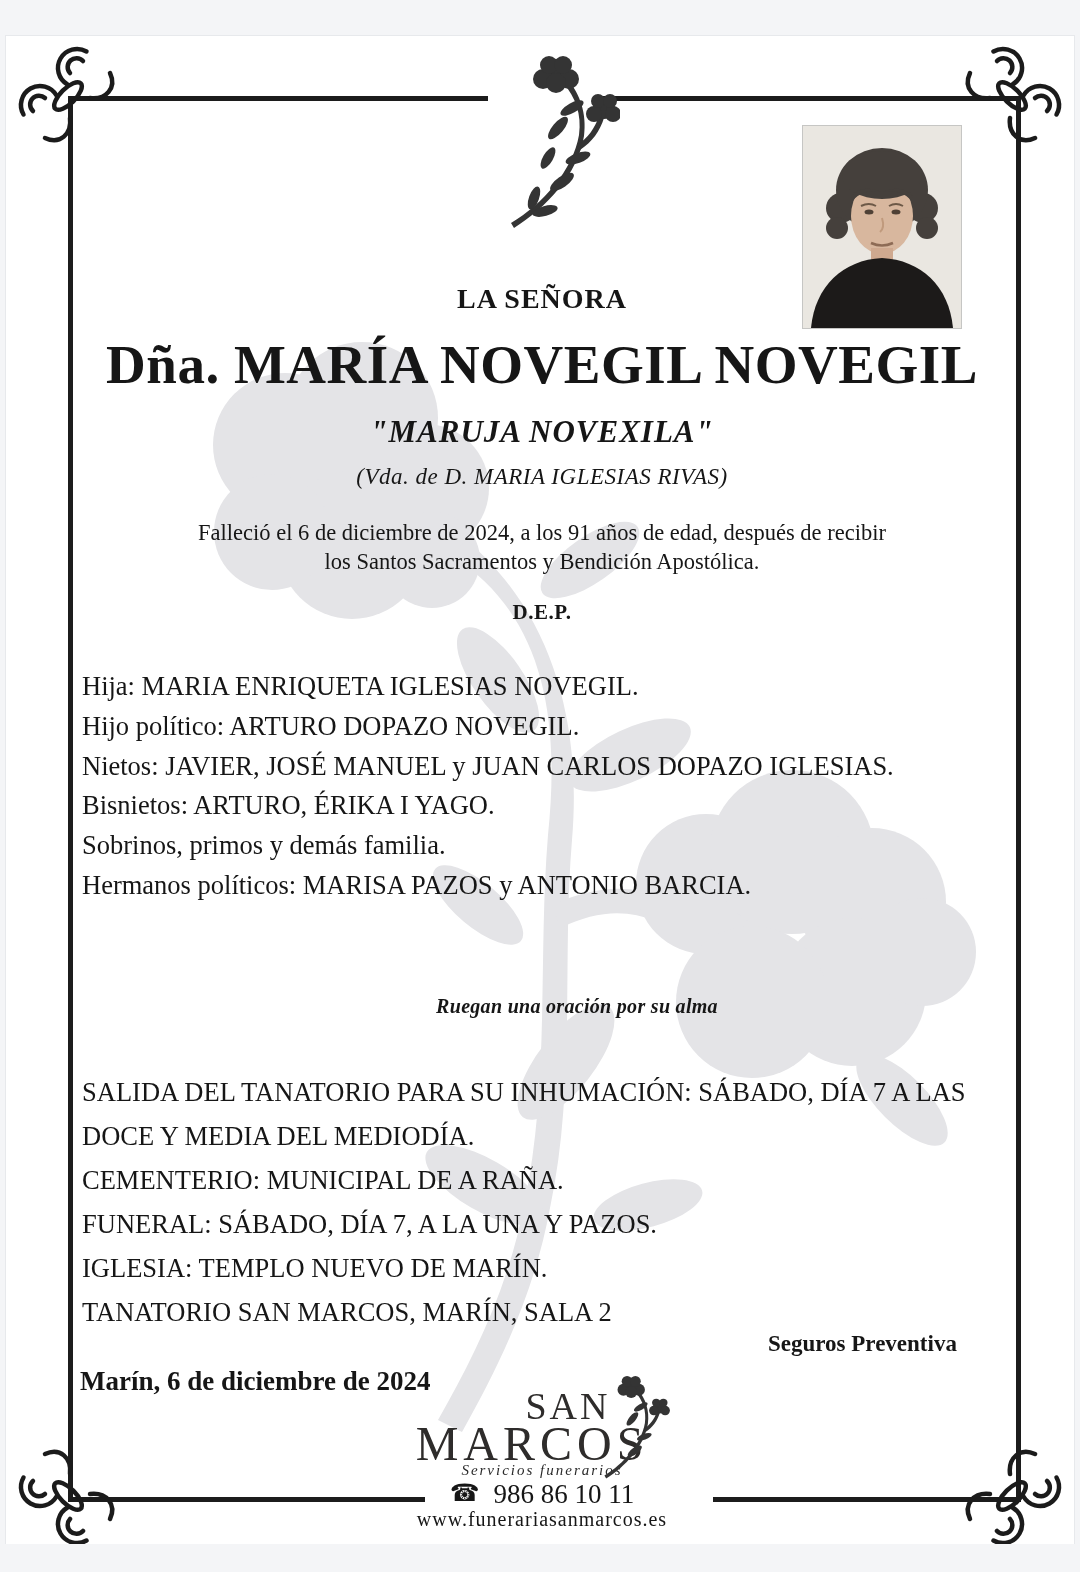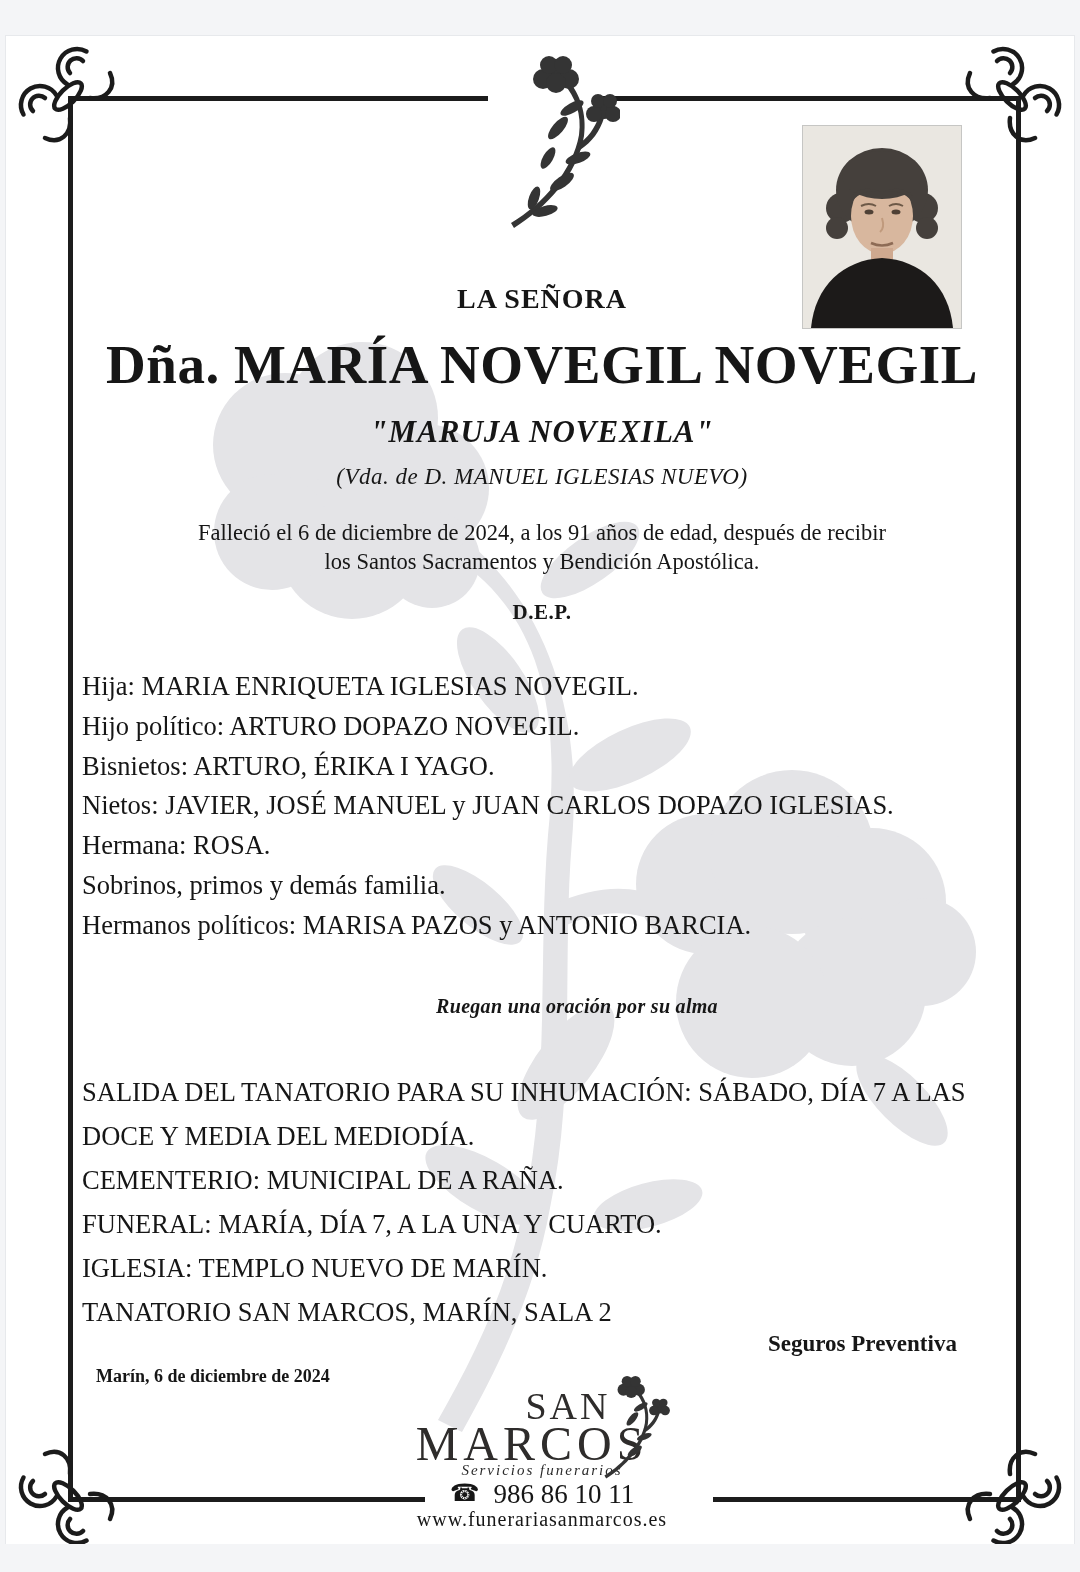--- a/index.html
+++ b/index.html
@@ -15,21 +15,21 @@
   .ctr{position:absolute;left:68px;width:948px;text-align:center;}
   .honorific{top:283px;font-size:28px;font-weight:bold;letter-spacing:1px;}
   .name{top:333px;font-size:55px;font-weight:bold;letter-spacing:.5px;}
   .alias{top:414px;font-size:31px;font-weight:bold;font-style:italic;letter-spacing:1px;}
   .widow{top:464px;font-size:23px;font-style:italic;letter-spacing:.5px;}
   .death{top:518px;font-size:22.5px;line-height:29px;}
   .rip{top:600px;font-size:21px;font-weight:bold;letter-spacing:.5px;}
   .family{position:absolute;left:82px;top:667px;width:935px;font-size:26.5px;line-height:39.8px;}
   .prayer{top:995px;font-size:20px;font-weight:bold;font-style:italic;letter-spacing:.3px;margin-left:35px;}
   .schedule{position:absolute;left:82px;top:1070px;width:884px;font-size:26.5px;line-height:44px;}
-  .f-date{position:absolute;left:96px;top:1366px;font-size:18px;font-weight:bold;}
+  .f-date{position:absolute;left:80px;top:1366px;font-size:27px;font-weight:bold;}
   .f-ins{position:absolute;left:768px;top:1331px;font-size:23px;font-weight:bold;}
   .logo-line{position:absolute;left:68px;width:948px;text-align:center;}
   .logo-san{top:1384px;font-size:38px;letter-spacing:3px;color:#2e2c2b;}
   .logo-san span{position:relative;left:26px;}
   .logo-marcos{top:1416px;font-size:48px;letter-spacing:5px;color:#2e2c2b;}
   .logo-marcos span{position:relative;left:-10px;}
   .logo-tag{top:1462px;font-size:15px;font-style:italic;letter-spacing:2px;color:#2b2b2b;}
   .logo-phone{top:1479px;font-size:27px;}
   .logo-phone .ph{font-size:24px;position:relative;top:-2px;margin-right:14px;}
   .logo-web{top:1508px;font-size:20px;letter-spacing:1px;}
@@ -172,43 +172,42 @@
       <path d="M 86 80 Q 93 76 100 80" stroke="#6d5947" stroke-width="2" fill="none"></path>
       <path d="M 79 92 Q 82 102 77 106" stroke="#c09a7d" stroke-width="2" fill="none"></path>
       <path d="M 68 117 Q 79 122 90 117" stroke="#8d6b55" stroke-width="2.5" fill="none"></path>
       <rect x="68" y="122" width="22" height="16" fill="#cfa98f"></rect>
       <path d="M 8 202 C 12 160, 40 134, 79 132 C 118 134, 146 160, 150 202 Z" fill="#1c1a19"></path>
     </svg>
 
     <div class="ctr honorific">LA SEÑORA</div>
     <div class="ctr name">Dña. MARÍA NOVEGIL NOVEGIL</div>
     <div class="ctr alias">"MARUJA NOVEXILA"</div>
-    <div class="ctr widow">(Vda. de D. MANUEL IGLESIAS NUEVO)</div>
+    <div class="ctr widow">(Vda. de D. MARIA IGLESIAS RIVAS)</div>
     <div class="ctr death">
       <div>Falleció el 6 de diciembre de 2024, a los 91 años de edad, después de recibir</div>
       <div>los Santos Sacramentos y Bendición Apostólica.</div>
     </div>
     <div class="ctr rip">D.E.P.</div>
 
     <div class="family">
       <div>Hija: MARIA ENRIQUETA IGLESIAS NOVEGIL.</div>
       <div>Hijo político: ARTURO DOPAZO NOVEGIL.</div>
+      <div>Nietos: JAVIER, JOSÉ MANUEL y JUAN CARLOS DOPAZO IGLESIAS.</div>
       <div>Bisnietos: ARTURO, ÉRIKA I YAGO.</div>
-      <div>Nietos: JAVIER, JOSÉ MANUEL y JUAN CARLOS DOPAZO IGLESIAS.</div>
-      <div>Hermana: ROSA.</div>
       <div>Sobrinos, primos y demás familia.</div>
       <div>Hermanos políticos: MARISA PAZOS y ANTONIO BARCIA.</div>
     </div>
 
     <div class="ctr prayer">Ruegan una oración por su alma</div>
 
     <div class="schedule">
       <div>SALIDA DEL TANATORIO PARA SU INHUMACIÓN: SÁBADO, DÍA 7 A LAS DOCE Y MEDIA DEL MEDIODÍA.</div>
       <div>CEMENTERIO: MUNICIPAL DE A RAÑA.</div>
-      <div>FUNERAL: MARÍA, DÍA 7, A LA UNA Y CUARTO.</div>
+      <div>FUNERAL: SÁBADO, DÍA 7, A LA UNA Y PAZOS.</div>
       <div>IGLESIA: TEMPLO NUEVO DE MARÍN.</div>
       <div>TANATORIO SAN MARCOS, MARÍN, SALA 2</div>
     </div>
 
     <div class="f-date">Marín, 6 de diciembre de 2024</div>
     <div class="f-ins">Seguros Preventiva</div>
 
     <div class="logo-line logo-san"><span>SAN</span></div>
     <div class="logo-line logo-marcos"><span>MARCOS</span></div>
     <div class="logo-line logo-tag">Servicios funerarios</div>

